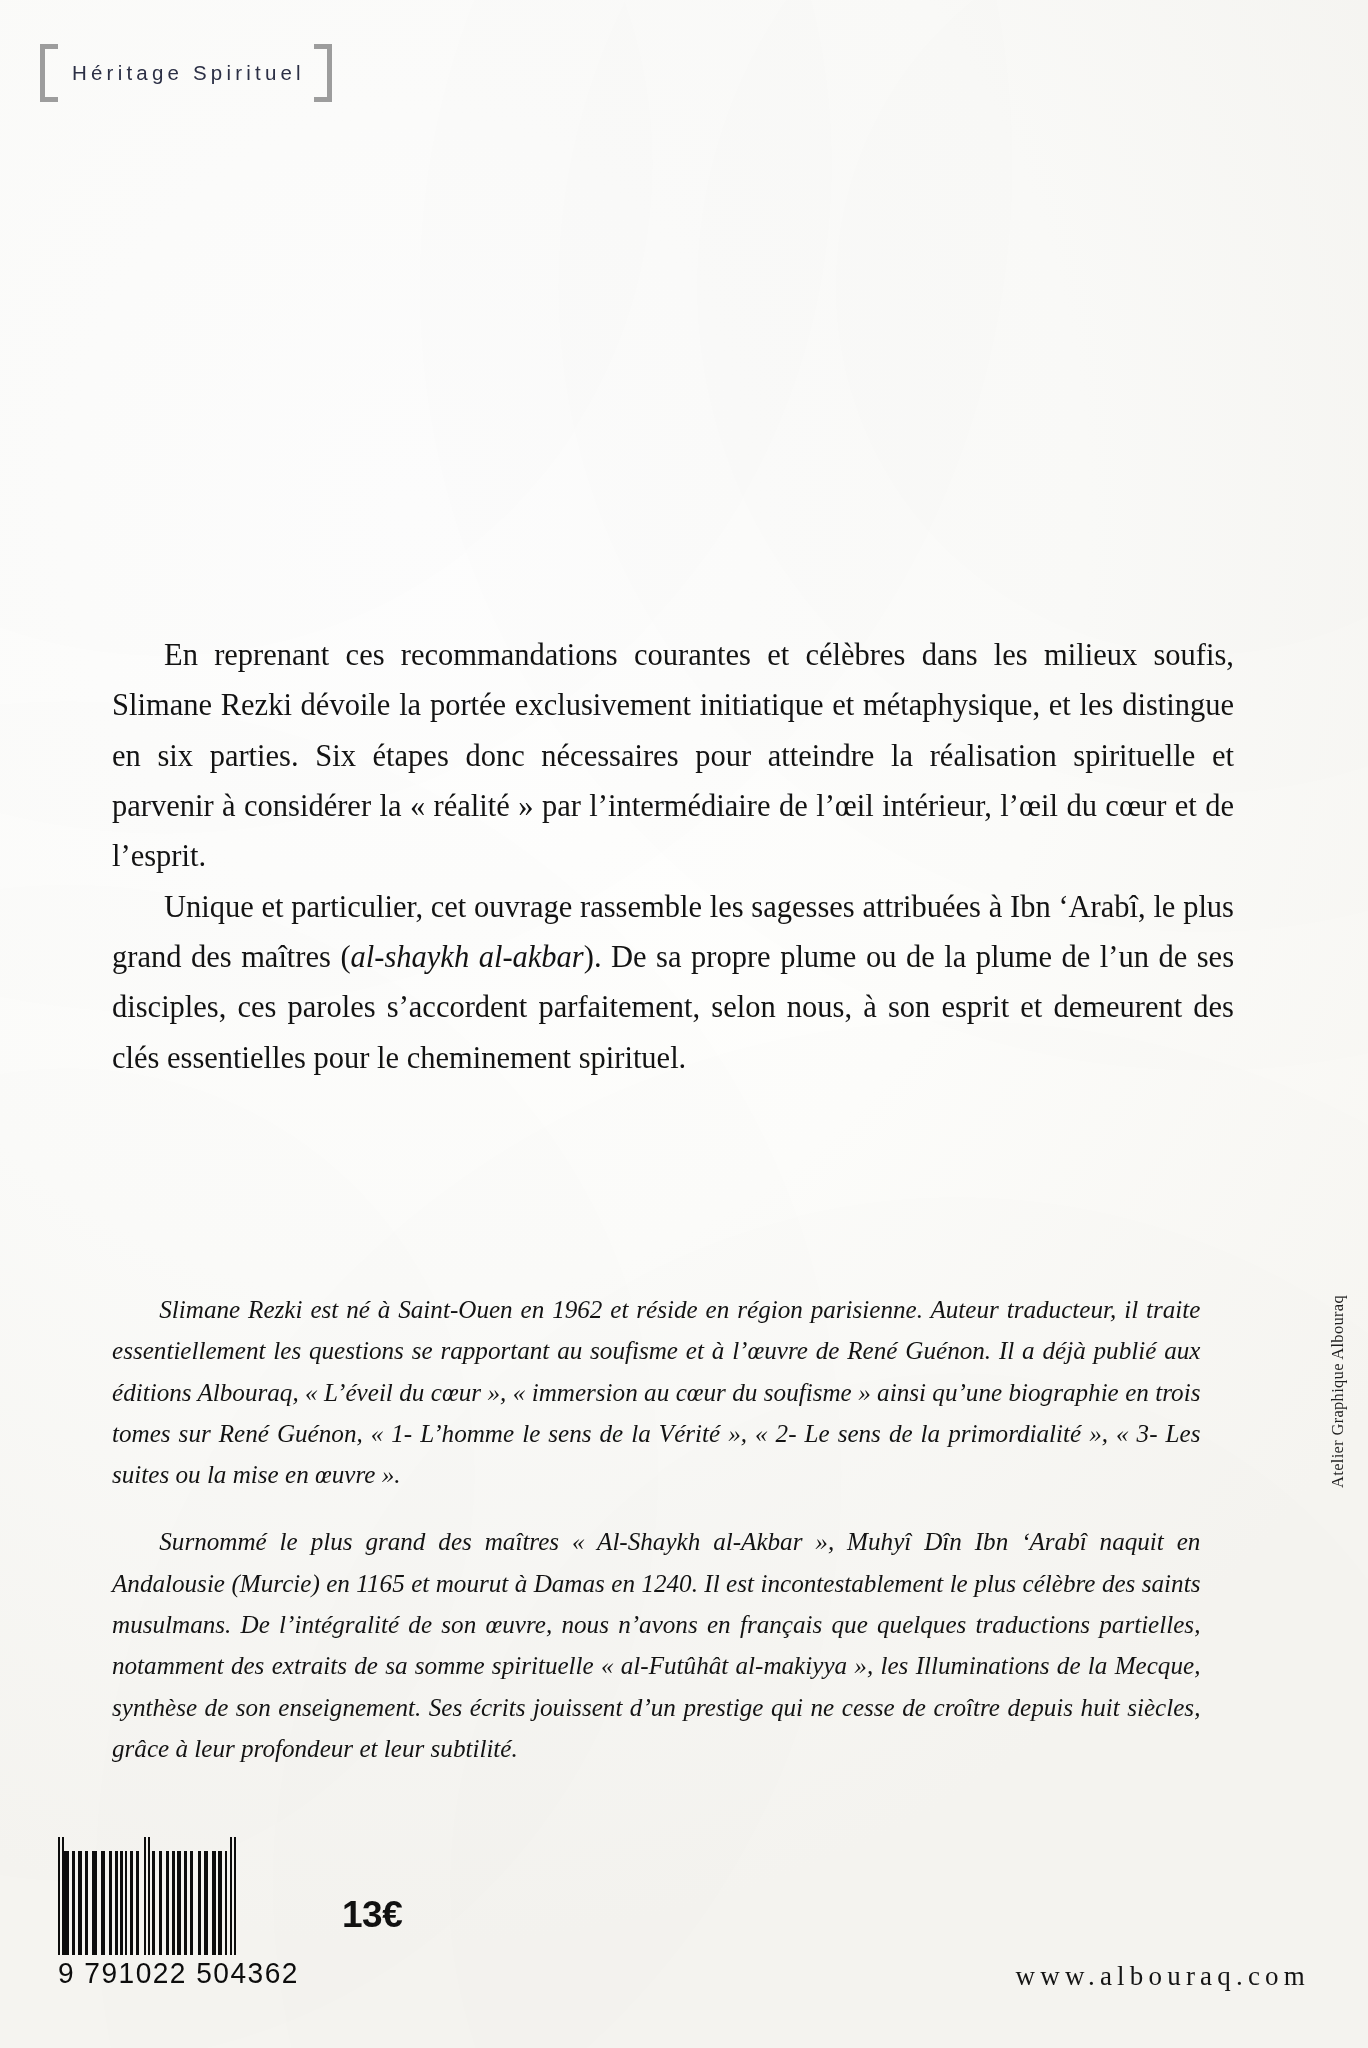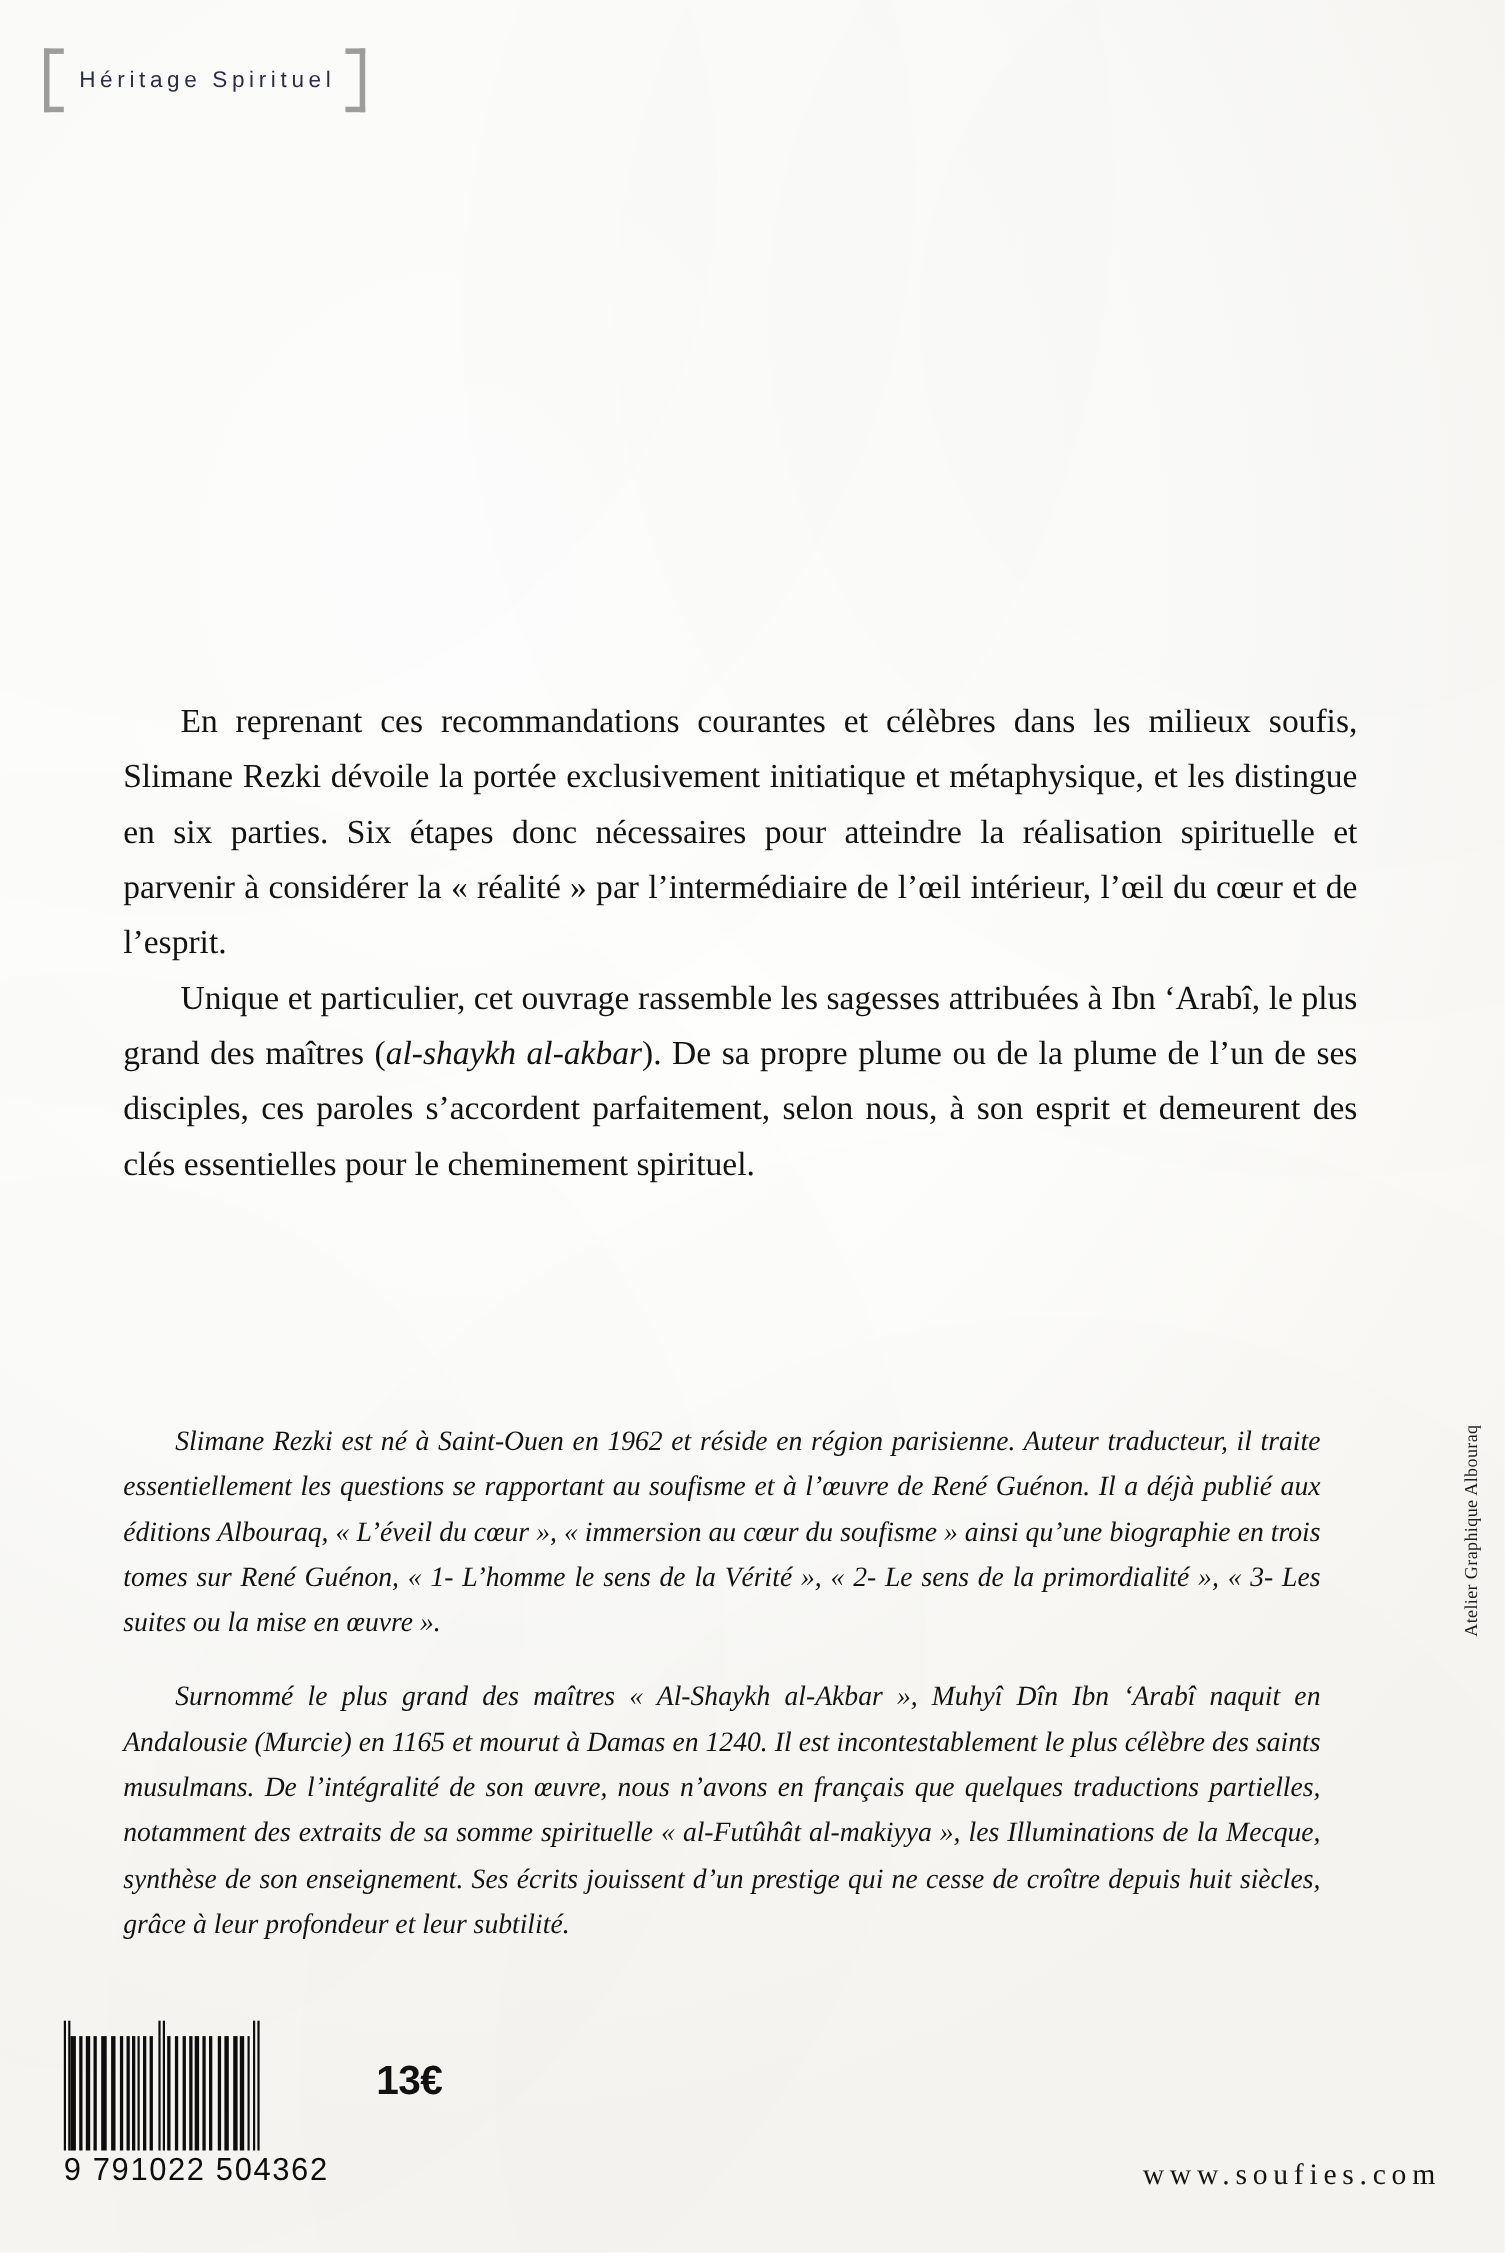--- a/index.html
+++ b/index.html
@@ -216,21 +216,21 @@
     margin-top: 2px;
     white-space: nowrap;
     transform: scaleX(0.97);
     transform-origin: left center;
   }
   .price {
     font-family: "Liberation Sans", sans-serif;
     font-size: 37px;
     font-weight: 700;
     color: #111111;
-    margin-bottom: 77px;
+    margin-bottom: 54px;
     letter-spacing: -0.5px;
   }
 
   
   .site-url {
     position: absolute;
     right: 58px;
     bottom: 56px;
     font-family: "Liberation Serif", serif;
     font-size: 27px;
@@ -330,15 +330,15 @@
           <i style="width: 3px; background: transparent;"></i>
           <i class="tall" style="width: 2px;"></i>
           <i class="tall" style="width: 2px; background: transparent;"></i>
           <i class="tall" style="width: 2px;"></i>
         </div>
       <div class="barcode-digits">9  791022  504362</div>
     </div>
     <div class="price">13€</div>
   </div>
 
-  <div class="site-url">www.soufies.com</div>
+  <div class="site-url">www.albouraq.com</div>
 
 </div>
 
 </body></html>

